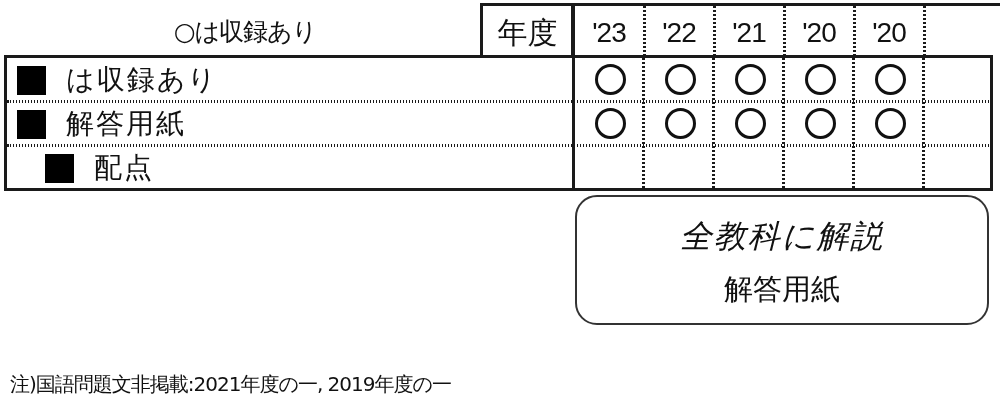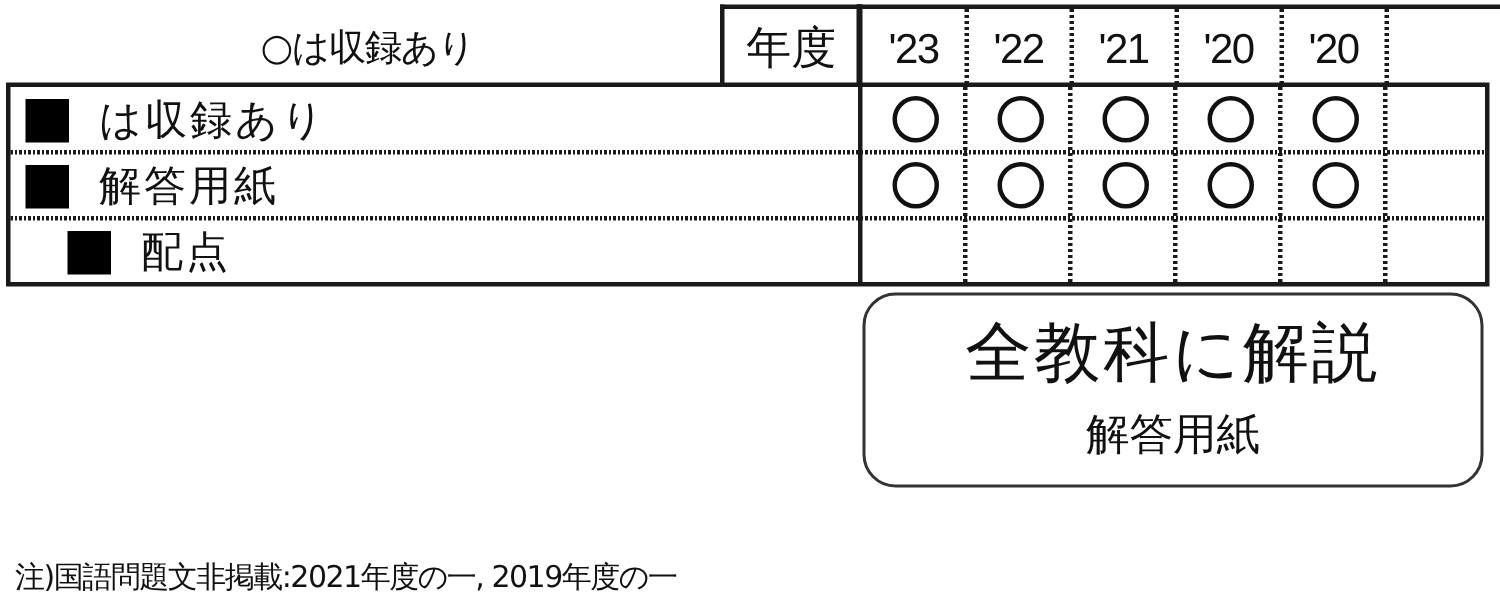--- a/index.html
+++ b/index.html
@@ -88,21 +88,21 @@
     
     .commentary-box {
       left: 575px; top: 195px; width: 414px; height: 130px;
       border: 2px solid #333;
       border-radius: 22px;
       box-sizing: border-box;
       text-align: center;
     }
     .commentary-main {
       position: absolute; left: 0; right: 0; top: 14px;
-      font-size: 44px; line-height: 50px; letter-spacing: 2px;
+      font-size: 32px; line-height: 50px; letter-spacing: 2px; font-style: italic;
     }
     .commentary-sub {
       position: absolute; left: 0; right: 0; top: 72px;
       font-size: 29px; line-height: 40px;
     }
 
     
     .footnote {
       left: 10px; top: 366px; height: 36px;
       font-size: 20px; line-height: 36px; white-space: nowrap;

